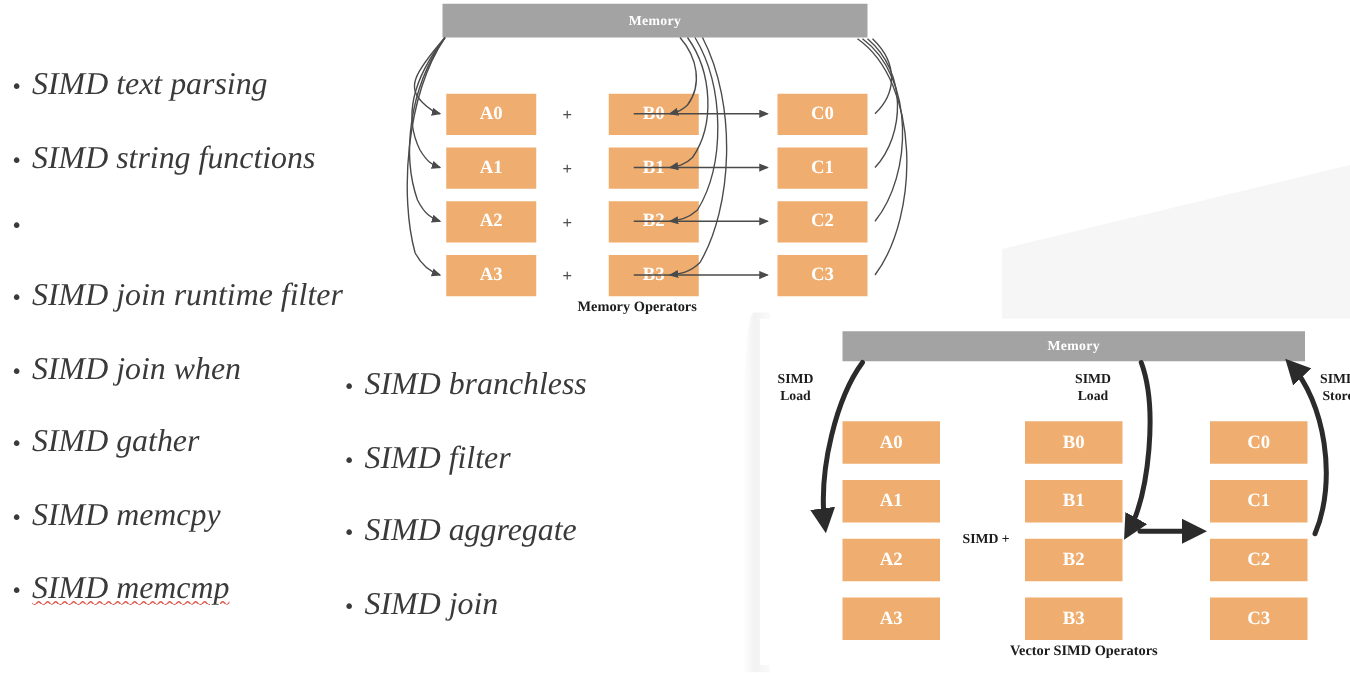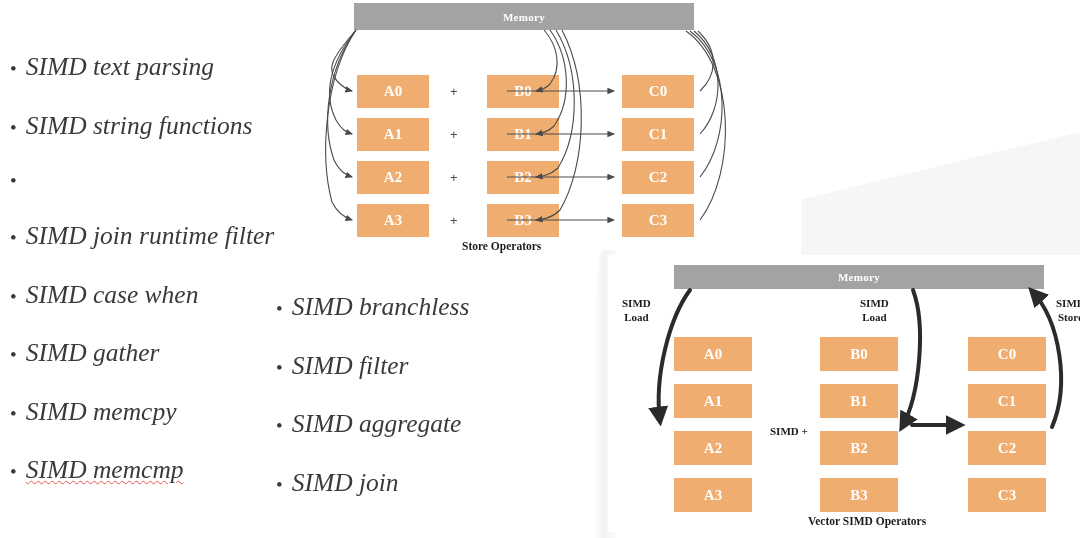--- a/index.html
+++ b/index.html
@@ -159,21 +159,21 @@
     </div>
     <div class="bullet-item">
       <span class="bullet-dot">•</span>
     </div>
     <div class="bullet-item">
       <span class="bullet-dot">•</span>
       <span>SIMD join runtime filter</span>
     </div>
     <div class="bullet-item">
       <span class="bullet-dot">•</span>
-      <span>SIMD case when</span>
+      <span>SIMD join when</span>
     </div>
     <div class="bullet-item">
       <span class="bullet-dot">•</span>
       <span>SIMD gather</span>
     </div>
     <div class="bullet-item">
       <span class="bullet-dot">•</span>
       <span>SIMD memcpy</span>
     </div>
     <div class="bullet-item">
@@ -220,21 +220,21 @@
     <div class="cell" style="left:165px; top:75px;  width:72px; height:33px;">B0</div>
     <div class="cell" style="left:165px; top:118px; width:72px; height:33px;">B1</div>
     <div class="cell" style="left:165px; top:161px; width:72px; height:33px;">B2</div>
     <div class="cell" style="left:165px; top:204px; width:72px; height:33px;">B3</div>
 
     <div class="cell" style="left:300px; top:75px;  width:72px; height:33px;">C0</div>
     <div class="cell" style="left:300px; top:118px; width:72px; height:33px;">C1</div>
     <div class="cell" style="left:300px; top:161px; width:72px; height:33px;">C2</div>
     <div class="cell" style="left:300px; top:204px; width:72px; height:33px;">C3</div>
 
-    <div class="caption" style="left:140px; top:240px;">Store Operators</div>
+    <div class="caption" style="left:140px; top:240px;">Memory Operators</div>
 
     <svg class="overlay" width="400" height="260">
       <defs>
         <marker id="ah-thin" markerWidth="7" markerHeight="7" refX="6" refY="3" orient="auto">
           <path d="M0,0 L7,3 L0,6 z" fill="#4a4a4a"></path>
         </marker>
       </defs>
       <g fill="none" stroke="#4a4a4a" stroke-width="1.1">
 
         <path d="M34,30 C8,60 4,70 16,82 C22,88 26,90 30,91" marker-end="url(#ah-thin)"></path>

